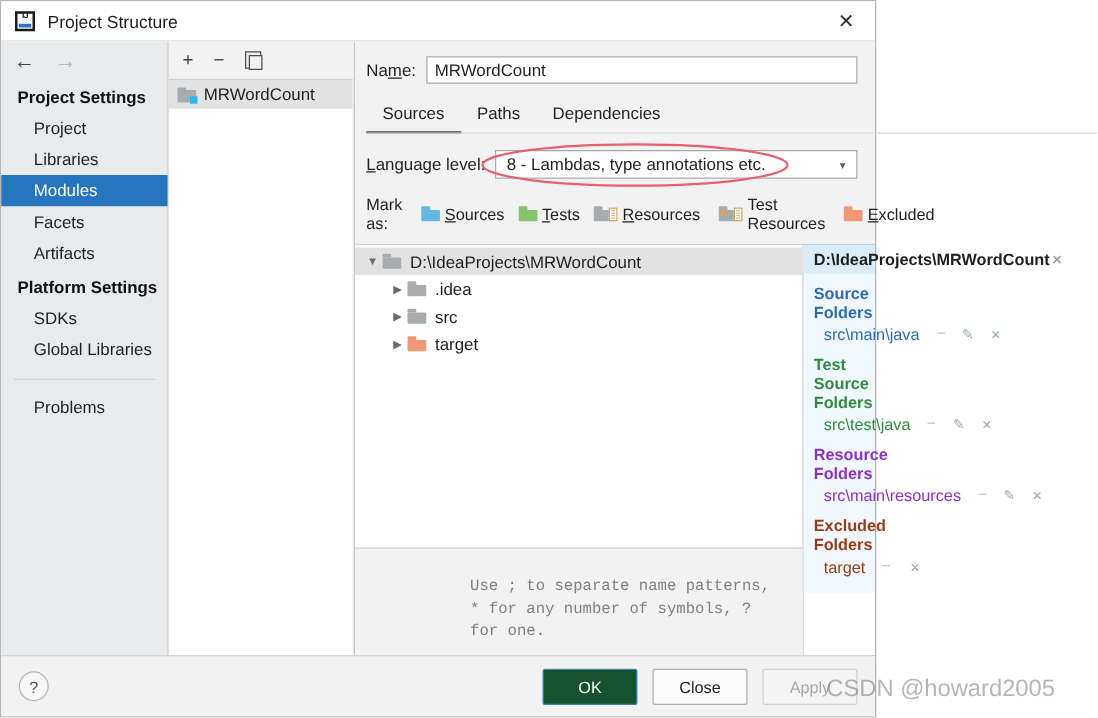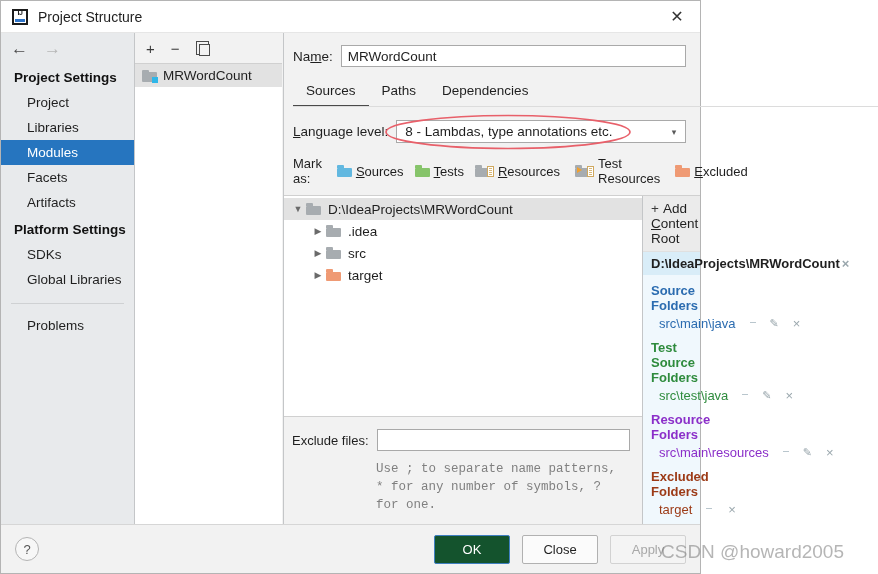--- a/index.html
+++ b/index.html
@@ -711,32 +711,25 @@
               <span class="twisty">▶</span>
               <span class="folder orange">
                   <span class="tab"></span>
                   <span class="bdy"></span>
                 </span>
               <span>target</span>
             </div>
           </div>
 
           <div class="exclude-box">
-            <div class="exclude-row">
-              <span class="exclude-label">Exclude files:</span>
-              <input class="exclude-input" type="text" value="" style="">
-            </div>
             <div class="exclude-hint">Use ; to separate name patterns, * for any number of symbols, ? for one.</div>
           </div>
         </div>
 
         <div class="detail-pane">
-          <div class="add-root">
-            <span class="plus">+</span><span>Add <u>C</u>ontent Root</span>
-          </div>
 
           <div class="root-card">
             <div class="root-header">
               <span>D:\IdeaProjects\MRWordCount</span>
               <span class="x-ico">×</span>
             </div>
 
             <div class="grp-title src">Source Folders</div>
             <div class="grp-row">
               <span class="path src">src\main\java</span>

